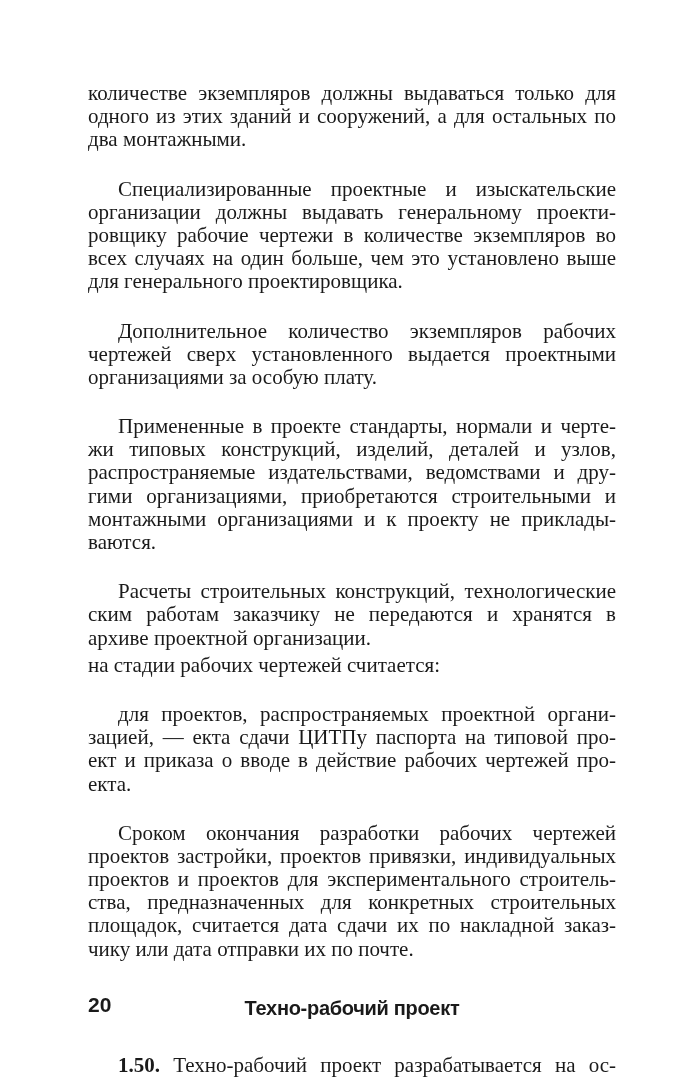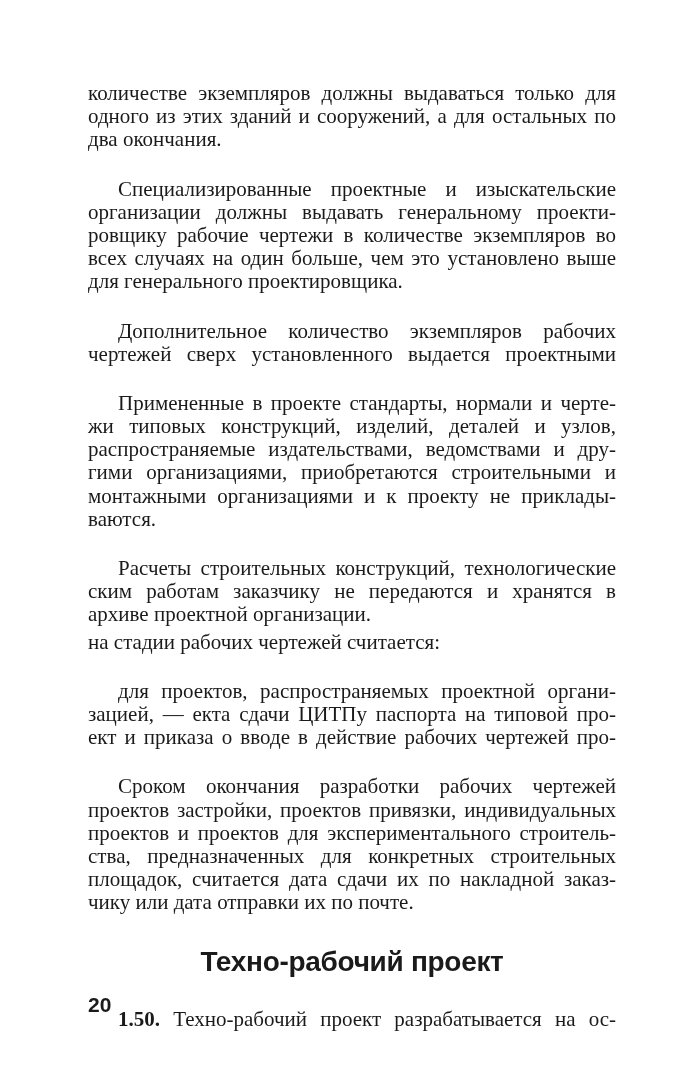--- a/index.html
+++ b/index.html
@@ -12,49 +12,50 @@
     .para { margin: 0 0 4px 0; }
     .line {
       display: block; text-align: justify; text-align-last: justify;
       white-space: nowrap; overflow: visible; height: 23.2px;
     }
     .line.last { text-align-last: left; }
     .line.indent { padding-left: 30px; margin-top: 26px; }
     .num { font-weight: bold; }
     .heading {
       font-family: "Liberation Sans", "DejaVu Sans", sans-serif;
-      font-weight: bold; font-size: 28px; text-align: center;
+      font-weight: bold; font-size: 20px; text-align: center;
       margin: 36px 0 34px 0; letter-spacing: -0.3px;
     }
     .folio {
       position: absolute; left: 88px; top: 993px;
       font-family: "Liberation Sans", "DejaVu Sans", sans-serif;
       font-weight: bold; font-size: 21px; color: #1a1a1a;
     }
   </style>
 </head>
 <body>
 
 <div class="page">
   <div id="body-paras">
       <div class="para">
         <span class="line">количестве экземпляров должны выдаваться только для</span>
         <span class="line">одного из этих зданий и сооружений, а для остальных по</span>
-        <span class="line last">два окончания.</span>
+        <span class="line last">два монтажными.</span>
       </div>
       <div class="para">
         <span class="line indent">Специализированные проектные и изыскательские</span>
         <span class="line">организации должны выдавать генеральному проекти-</span>
         <span class="line">ровщику рабочие чертежи в количестве экземпляров во</span>
         <span class="line">всех случаях на один больше, чем это установлено выше</span>
         <span class="line last">для генерального проектировщика.</span>
       </div>
       <div class="para">
         <span class="line indent">Дополнительное количество экземпляров рабочих</span>
         <span class="line">чертежей сверх установленного выдается проектными</span>
+        <span class="line last">организациями за особую плату.</span>
       </div>
       <div class="para">
         <span class="line indent">Примененные в проекте стандарты, нормали и черте-</span>
         <span class="line">жи типовых конструкций, изделий, деталей и узлов,</span>
         <span class="line">распространяемые издательствами, ведомствами и дру-</span>
         <span class="line">гими организациями, приобретаются строительными и</span>
         <span class="line">монтажными организациями и к проекту не приклады-</span>
         <span class="line last">ваются.</span>
       </div>
       <div class="para">
@@ -62,20 +63,21 @@
         <span class="line">ским работам заказчику не передаются и хранятся в</span>
         <span class="line last">архиве проектной организации.</span>
       </div>
       <div class="para">
         <span class="line last">на стадии рабочих чертежей считается:</span>
       </div>
       <div class="para">
         <span class="line indent">для проектов, распространяемых проектной органи-</span>
         <span class="line">зацией, — екта сдачи ЦИТПу паспорта на типовой про-</span>
         <span class="line">ект и приказа о вводе в действие рабочих чертежей про-</span>
+        <span class="line last">екта.</span>
       </div>
       <div class="para">
         <span class="line indent">Сроком окончания разработки рабочих чертежей</span>
         <span class="line">проектов застройки, проектов привязки, индивидуальных</span>
         <span class="line">проектов и проектов для экспериментального строитель-</span>
         <span class="line">ства, предназначенных для конкретных строительных</span>
         <span class="line">площадок, считается дата сдачи их по накладной заказ-</span>
         <span class="line last">чику или дата отправки их по почте.</span>
       </div>
     </div>

